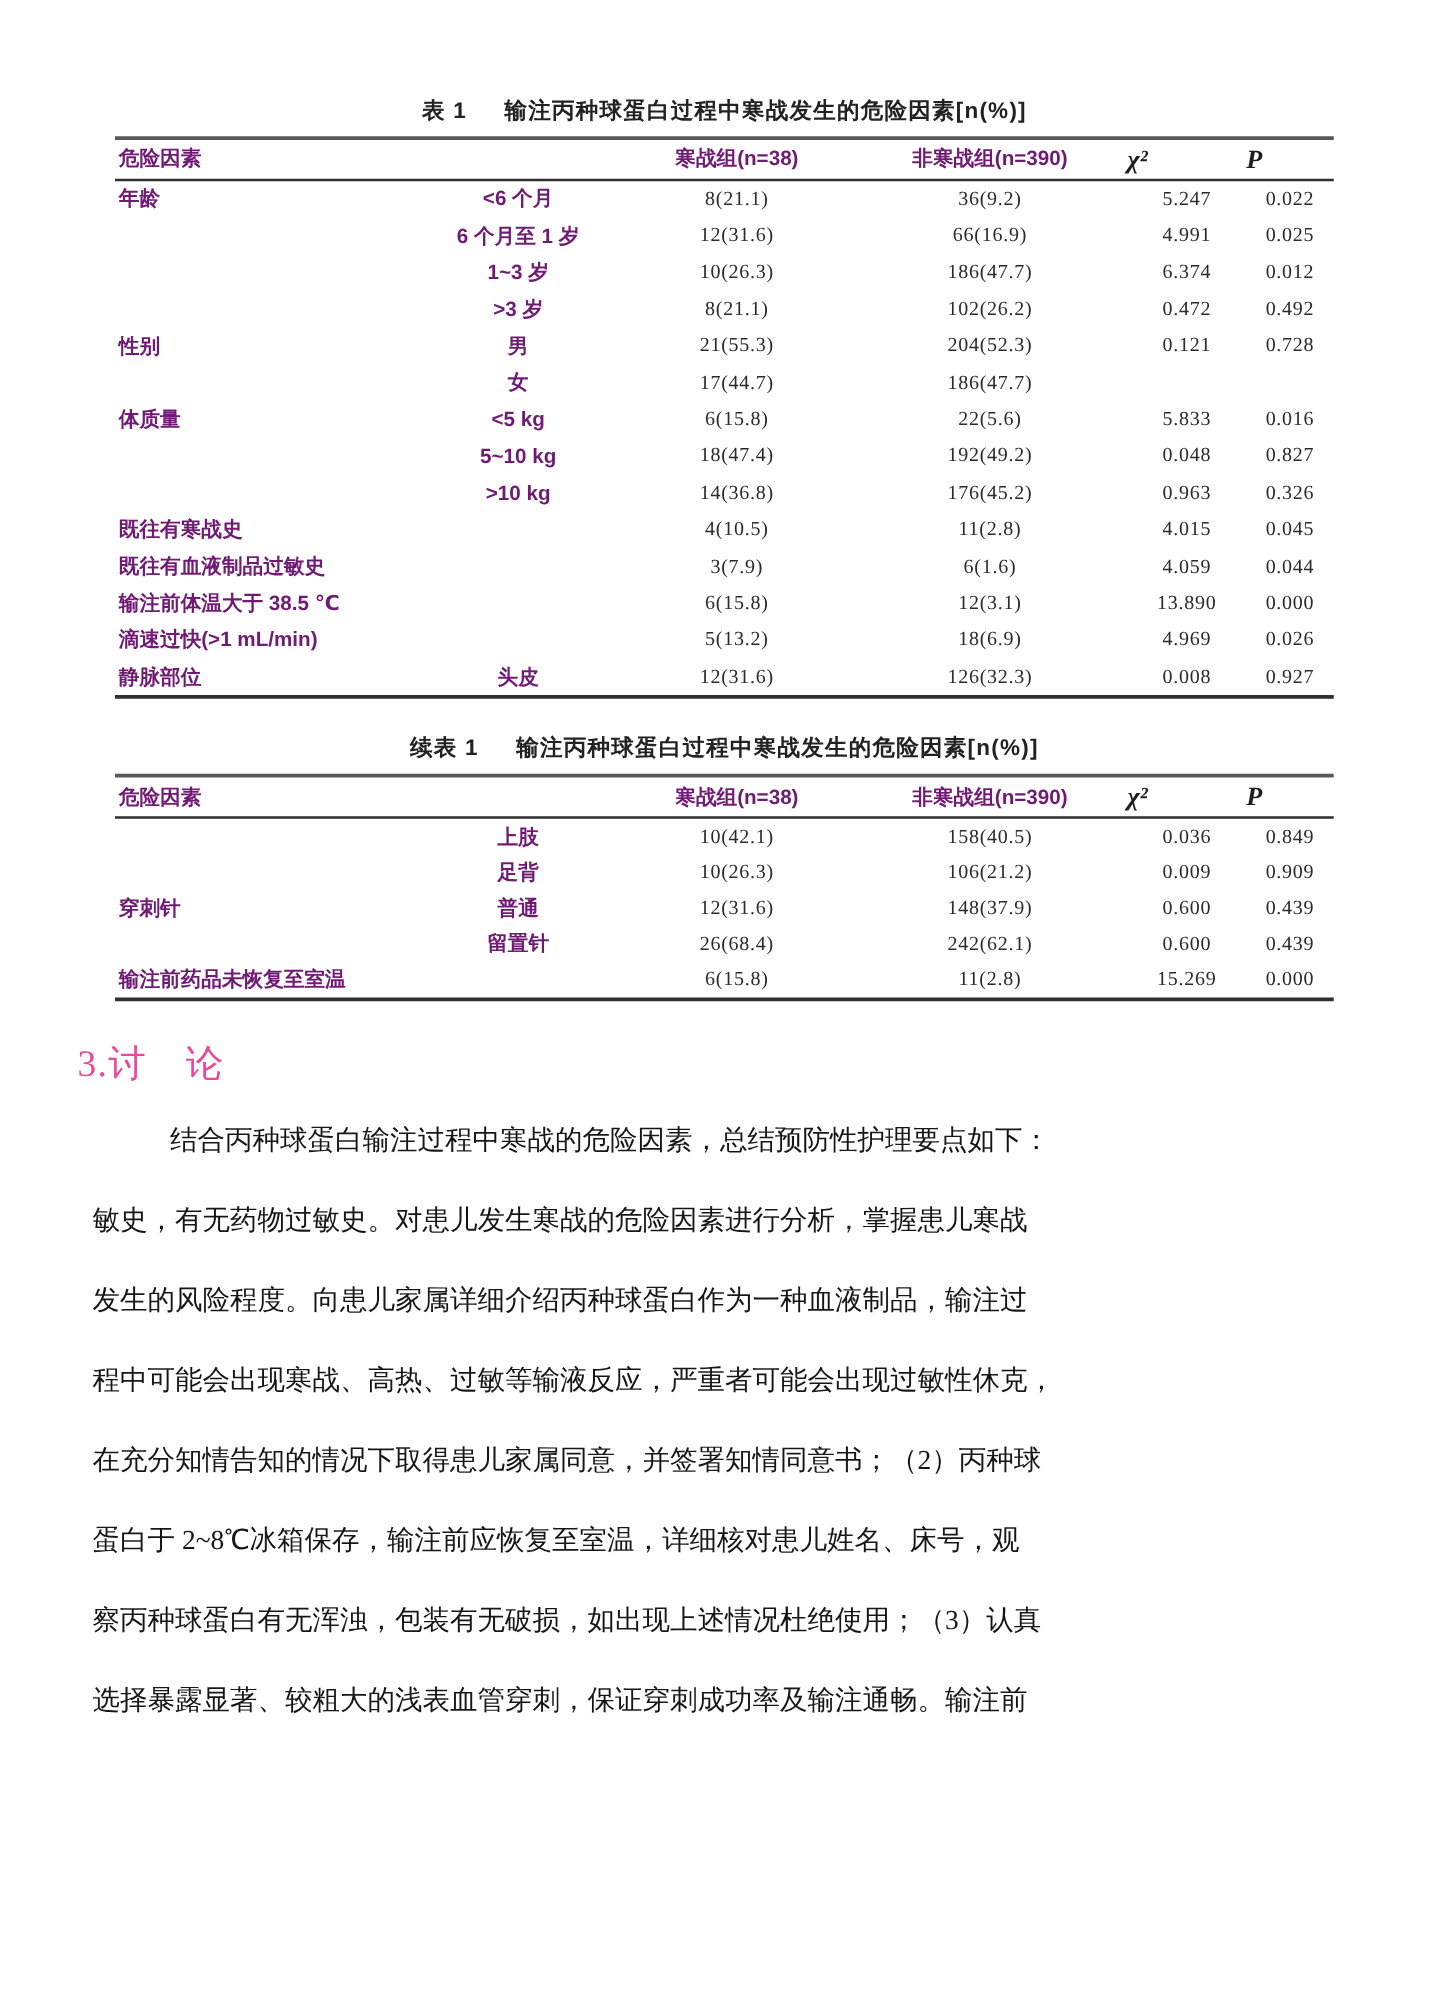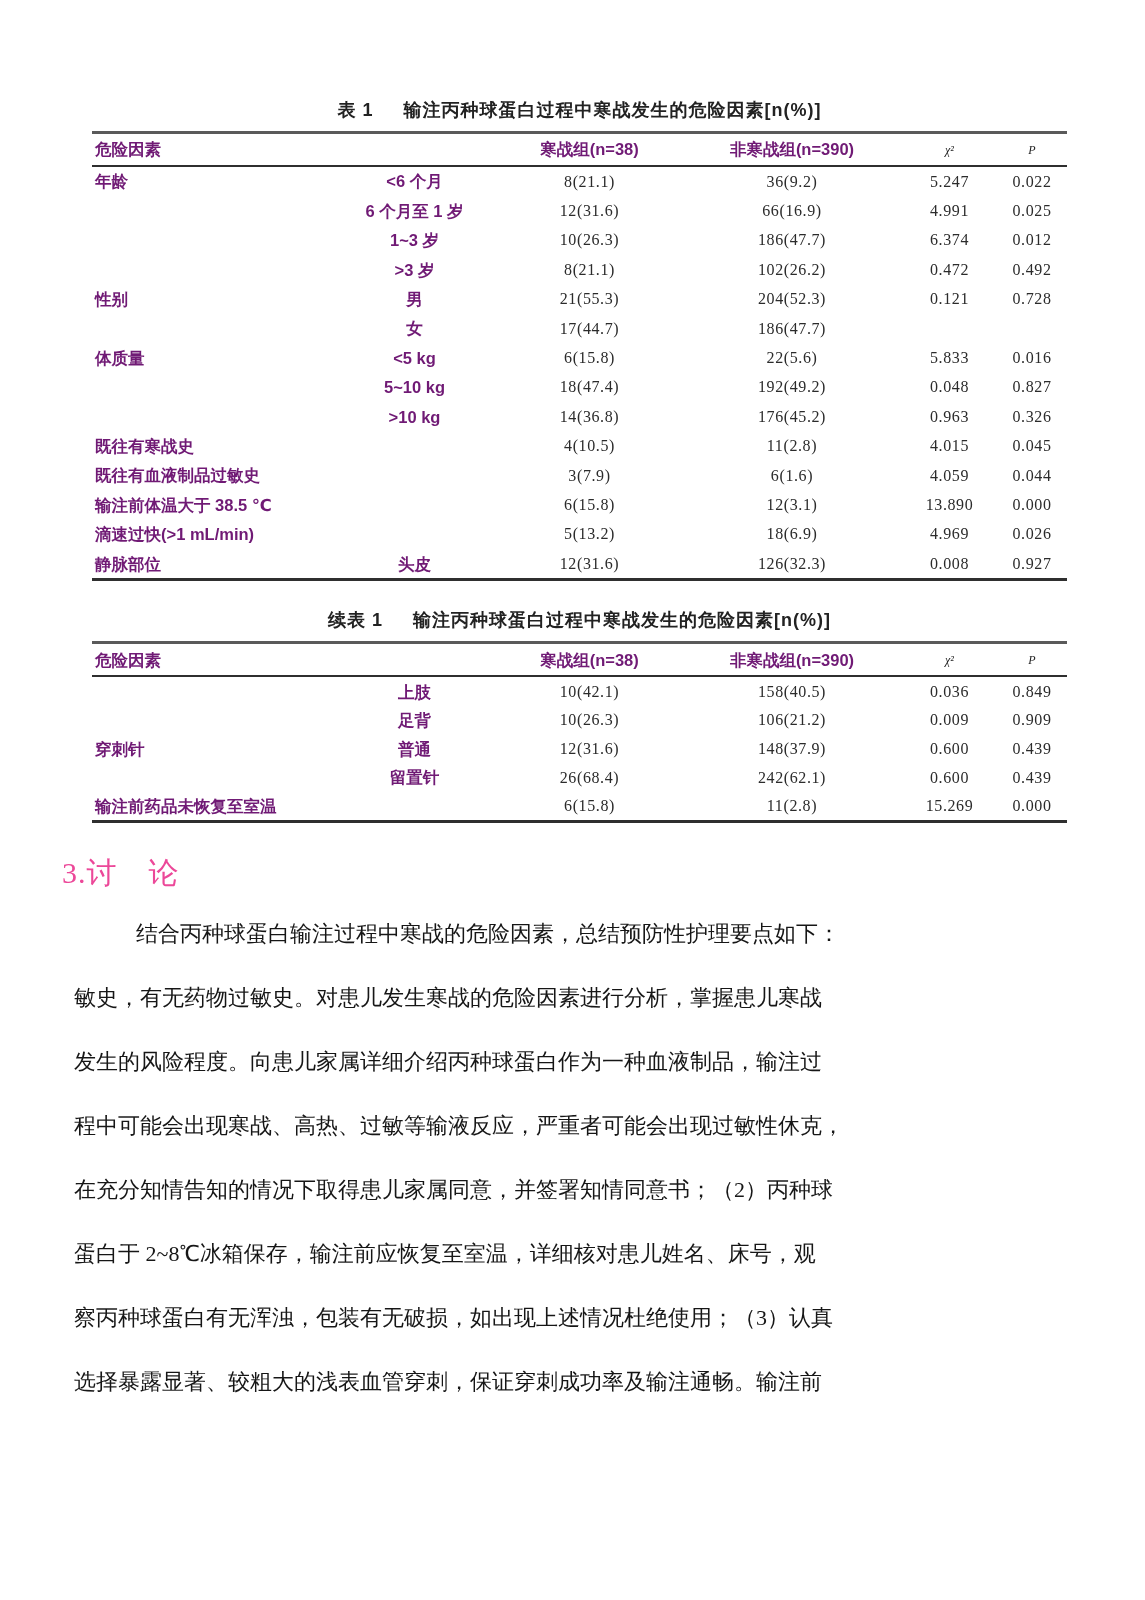--- a/index.html
+++ b/index.html
@@ -3,21 +3,21 @@
 <meta charset="utf-8">
 <style>
   html, body { margin: 0; padding: 0; }
   body {
     width: 1145px; height: 1600px;
     background: #ffffff;
     color: #1f1f1f;
     font-family: "Liberation Serif", serif;
     overflow: hidden;
   }
-  .page { width: 1145px; height: 1600px; position: relative; padding-top: 98px; box-sizing: border-box; }
+  .page { width: 1145px; height: 1600px; position: relative; padding-top: 76px; box-sizing: border-box; }
 
   
   .table-block { width: 975px; margin: 0 auto 0 92px; }
   .tcaption {
     text-align: center;
     font-family: "Liberation Sans", "DejaVu Sans", sans-serif;
     font-weight: 700;
     font-size: 18px;
     color: #222;
     margin-bottom: 9px;
@@ -36,21 +36,21 @@
   .cell { font-size: 16px; line-height: 1; }
   .cell.zh {
     font-family: "Liberation Sans", "DejaVu Sans", sans-serif;
     font-weight: 700;
     color: #701a75;
     font-size: 16.5px;
   }
   .cell.factor { text-align: left; padding-left: 3px; }
   .cell.cat, .cell.num { text-align: center; }
   .cell.num { font-family: "Liberation Serif", serif; letter-spacing: 0.6px; color: #2b2b2b; }
-  .cell.stat-head { text-align: center; font-style: italic; font-weight: 400; font-family: "Liberation Serif", serif; font-size: 12px; }
+  .cell.stat-head { text-align: left; font-style: italic; font-weight: 700; font-family: "Liberation Serif", serif; font-size: 21px; }
   .t2-block { margin-top: 27px; }
 
   
   .discussion { margin: 30px 58px 0 62px; }
   .disc-heading {
     font-size: 30px;
     font-weight: 400;
     margin: 0;
     color: #ec4899;
     letter-spacing: 1px;

